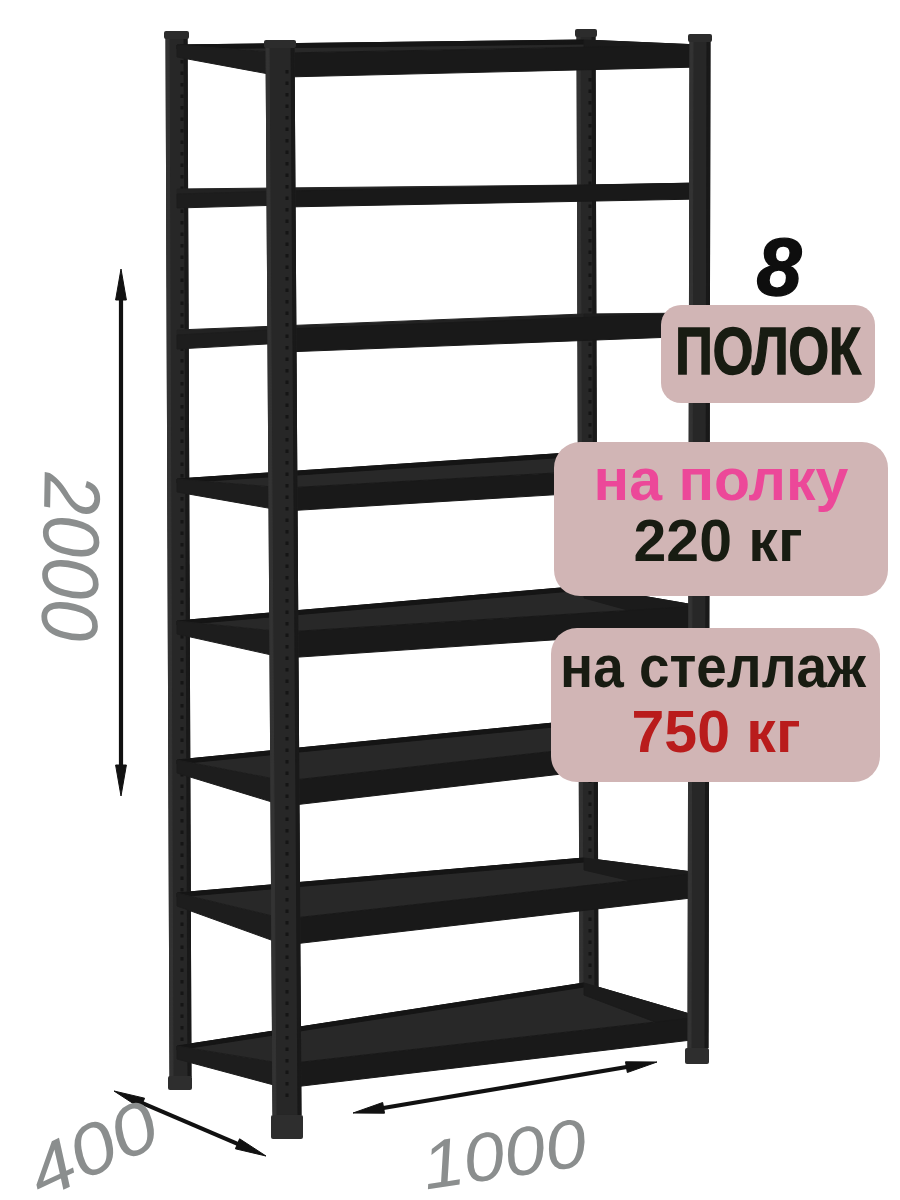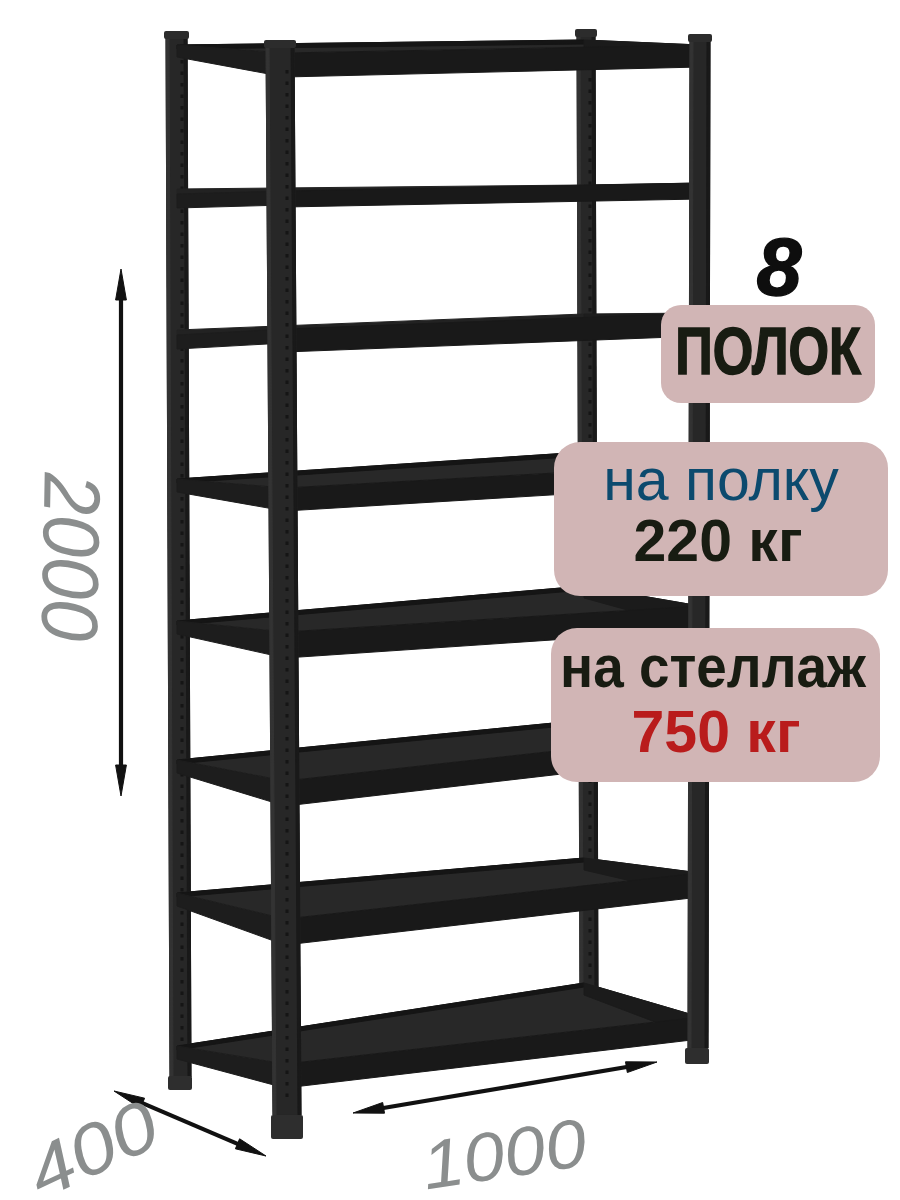--- a/index.html
+++ b/index.html
@@ -77,16 +77,16 @@
 <polygon points="266.0,1156.0 235.4,1148.8 239.6,1138.8" fill="#111111" stroke="#111111" stroke-width="1"></polygon>
 <text x="0" y="0" transform="translate(72,557) rotate(91)" text-anchor="middle" fill="#8b8e8e" font-family="Liberation Sans, sans-serif" font-style="italic" font-size="80" dy="0.36em" textLength="168" lengthAdjust="spacingAndGlyphs">2000</text>
 <text x="0" y="0" transform="translate(504,1153) rotate(-8.5)" text-anchor="middle" fill="#8b8e8e" font-family="Liberation Sans, sans-serif" font-style="italic" font-size="68" dy="0.36em" textLength="165" lengthAdjust="spacingAndGlyphs">1000</text>
 <text x="0" y="0" transform="translate(92,1148) rotate(-25)" text-anchor="middle" fill="#8b8e8e" font-family="Liberation Sans, sans-serif" font-style="italic" font-size="71" dy="0.36em" textLength="135" lengthAdjust="spacingAndGlyphs">400</text>
 </svg>
 <div style="position:absolute;left:661px;top:305px;width:214px;height:98px;border-radius:20px;background:#d1b5b5"></div>
 <div style="position:absolute;left:554px;top:442px;width:334px;height:154px;border-radius:26px;background:#d1b5b5"></div>
 <div style="position:absolute;left:551px;top:628px;width:329px;height:154px;border-radius:26px;background:#d1b5b5"></div>
 <div style="position:absolute;left:779px;top:267px;transform:translate(-50%,-50%) scaleX(1);white-space:nowrap;font-weight:bold;font-style:italic;-webkit-text-stroke:1.4px #0e0e0e;font-size:81px;line-height:1;color:#0e0e0e;letter-spacing:0px">8</div>
 <div style="position:absolute;left:768px;top:351px;transform:translate(-50%,-50%) scaleX(0.79);white-space:nowrap;font-weight:bold;-webkit-text-stroke:1.6px #181c12;font-size:66px;line-height:1;color:#181c12;letter-spacing:0px">ПОЛОК</div>
-<div style="position:absolute;left:721px;top:480px;transform:translate(-50%,-50%) scaleX(1.0);white-space:nowrap;font-weight:normal;font-size:59px;line-height:1;color:#0c4a6e;letter-spacing:0px">на полку</div>
+<div style="position:absolute;left:721px;top:480px;transform:translate(-50%,-50%) scaleX(1.0);white-space:nowrap;font-weight:bold;font-size:59px;line-height:1;color:#ec4899;letter-spacing:0px">на полку</div>
 <div style="position:absolute;left:718px;top:541px;transform:translate(-50%,-50%) scaleX(1.0);white-space:nowrap;font-weight:bold;font-size:59px;line-height:1;color:#181c12;letter-spacing:0px">220 кг</div>
 <div style="position:absolute;left:713px;top:667px;transform:translate(-50%,-50%) scaleX(0.93);white-space:nowrap;font-weight:bold;font-size:59px;line-height:1;color:#181c12;letter-spacing:0px">на стеллаж</div>
 <div style="position:absolute;left:716px;top:732px;transform:translate(-50%,-50%) scaleX(1.0);white-space:nowrap;font-weight:bold;font-size:59px;line-height:1;color:#b91c1c;letter-spacing:0px">750 кг</div>
 
 </body></html>

